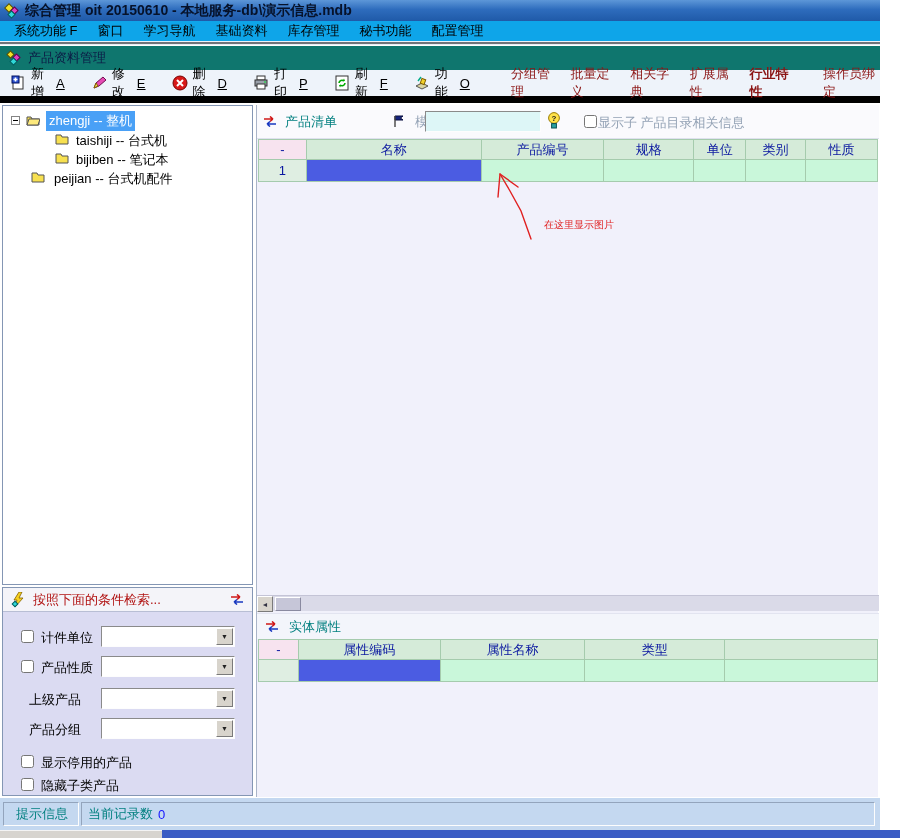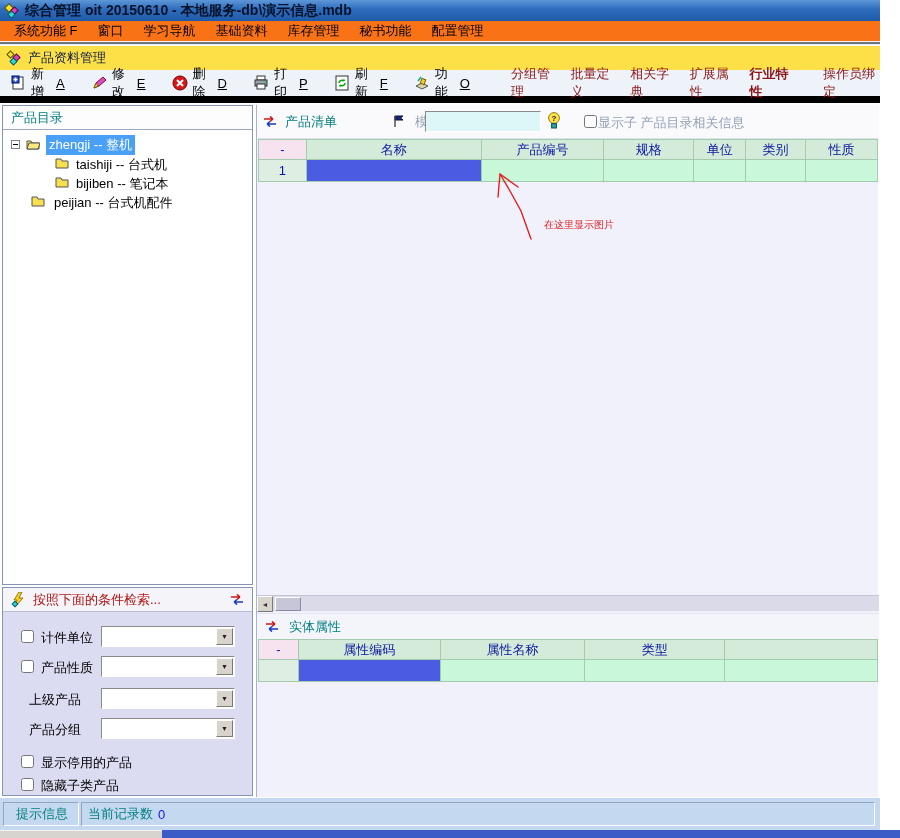--- a/index.html
+++ b/index.html
@@ -8,29 +8,29 @@
   .screen { position:relative; width:900px; height:838px; background:#fff; overflow:hidden; }
   .abs { position:absolute; }
 
   
   .titlebar { left:0; top:0; width:880px; height:21px;
     background:linear-gradient(#5d97d8, #2e6cbd 45%, #1f5aa8);
     display:flex; align-items:center; padding-left:4px; gap:5px; }
   .titlebar-text { color:#06122a; font-weight:bold; font-size:14px; }
 
   
-  .menubar { left:0; top:21px; width:880px; height:20px; background:#f97316;
+  .menubar { left:0; top:21px; width:880px; height:20px; background:#0ea5e9;
     display:flex; align-items:center; padding-left:4px; }
   .menu-item { padding:2px 10px; color:#000; cursor:default; }
 
   .darksep { left:0; top:41px; width:880px; height:4px; background:#70747a;
     border-top:1px solid #eef2f8; border-bottom:1px solid #e8ecf4; }
 
   
-  .caption { left:0; top:45px; width:880px; height:25px; background:#fde047;
+  .caption { left:0; top:45px; width:880px; height:25px; background:#0f766e;
     border-top:1px solid #fff; display:flex; align-items:center; gap:6px; padding-left:6px; }
   .caption-text { color:#0c1c46; font-size:13px; }
 
   
   .toolbar { left:0; top:70px; width:880px; height:33px; background:#eef3fa;
     border-bottom:7px solid #000000; display:flex; align-items:center; padding-left:10px; }
   .tb-btn { display:flex; align-items:center; gap:5px; margin-right:26px; cursor:default; }
   .tb-btn span.lbl { color:#000; }
   .accel { text-decoration:underline; }
   .tb-links { display:flex; align-items:flex-start; gap:14px; margin-left:15px; }
@@ -218,23 +218,20 @@
       <span class="tb-link">相关字典</span>
       <span class="tb-link">扩展属性</span>
       <span class="tb-link bold">行业特性</span>
       <span class="tb-link gap">操作员绑定</span>
     </div>
   </div>
 
   <div class="abs main">
 
     <div class="abs tree-panel">
-      <div class="panel-h">
-        <span>产品目录</span>
-      </div>
       <div class="tree-body">
         <div class="tree-row">
           <svg class="abs" style="left:8px;top:5px" width="9" height="9" viewBox="0 0 9 9">
             <rect x="0.5" y="0.5" width="8" height="8" fill="#fff" stroke="#848484"></rect>
             <path d="M2 4.5h5" stroke="#000"></path>
           </svg>
           <svg class="abs icon13" style="left:23px;top:3px" viewBox="0 0 14 12">
             <path d="M1 3h4l1 2h7v6H1z" fill="#f7e050" stroke="#555"></path>
             <path d="M3 5h11l-2 6H1z" fill="#fde97c" stroke="#555"></path>
           </svg>

